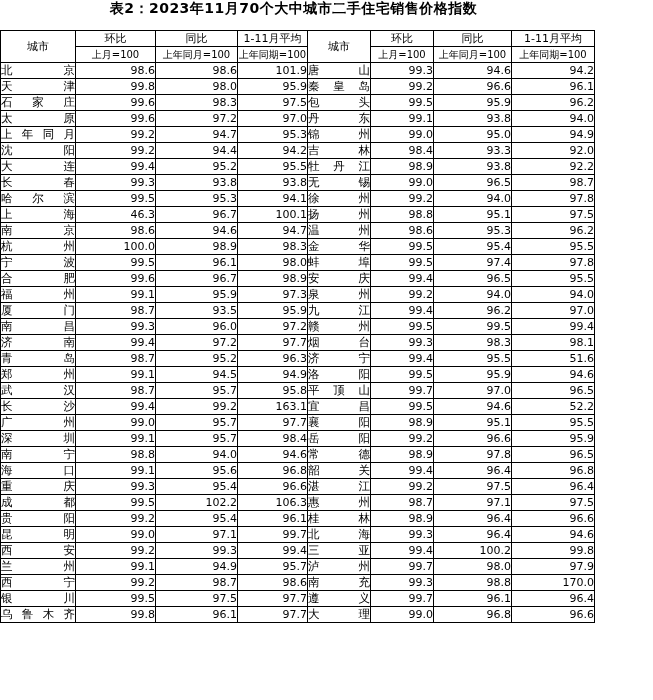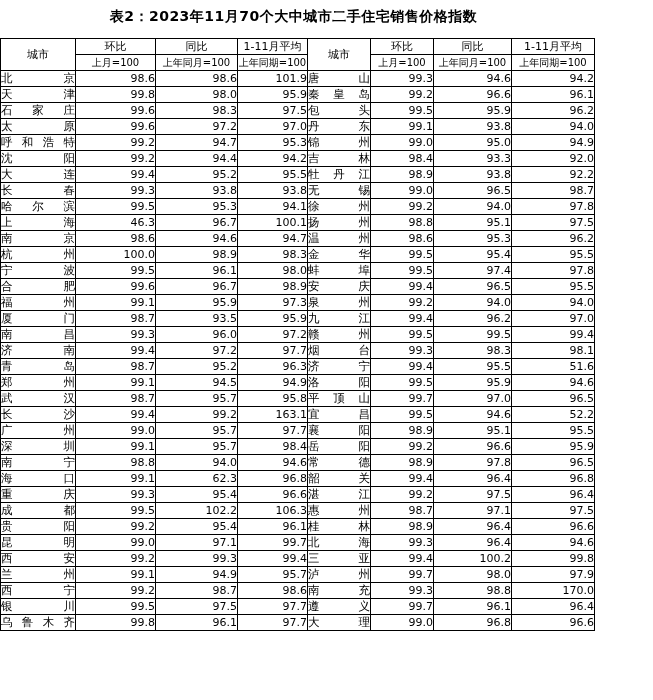--- a/index.html
+++ b/index.html
@@ -9,21 +9,20 @@
     height: 700px;
     background: #ffffff;
     overflow: hidden;
     font-family: "DejaVu Sans", "Liberation Sans", sans-serif;
     color: #000;
   }
   .page {
     width: 587px;
     height: 700px;
     box-sizing: border-box;
-    padding-top: 8px;
   }
   .title {
     font-size: 14px;
     font-weight: bold;
     text-align: center;
     margin: 0 0 9px 0;
     letter-spacing: 0.5px;
   }
   table.idx {
     border-collapse: collapse;
@@ -139,21 +138,21 @@
           <td class="city">太原</td>
           <td class="num">99.6</td>
           <td class="num">97.2</td>
           <td class="num">97.0</td>
           <td class="city">丹东</td>
           <td class="num">99.1</td>
           <td class="num">93.8</td>
           <td class="num">94.0</td>
         </tr>
         <tr>
-          <td class="city">呼和浩特</td>
+          <td class="city">上年同月</td>
           <td class="num">99.2</td>
           <td class="num">94.7</td>
           <td class="num">95.3</td>
           <td class="city">锦州</td>
           <td class="num">99.0</td>
           <td class="num">95.0</td>
           <td class="num">94.9</td>
         </tr>
         <tr>
           <td class="city">沈阳</td>
@@ -351,21 +350,21 @@
           <td class="num">94.0</td>
           <td class="num">94.6</td>
           <td class="city">常德</td>
           <td class="num">98.9</td>
           <td class="num">97.8</td>
           <td class="num">96.5</td>
         </tr>
         <tr>
           <td class="city">海口</td>
           <td class="num">99.1</td>
-          <td class="num">62.3</td>
+          <td class="num">95.6</td>
           <td class="num">96.8</td>
           <td class="city">韶关</td>
           <td class="num">99.4</td>
           <td class="num">96.4</td>
           <td class="num">96.8</td>
         </tr>
         <tr>
           <td class="city">重庆</td>
           <td class="num">99.3</td>
           <td class="num">95.4</td>

